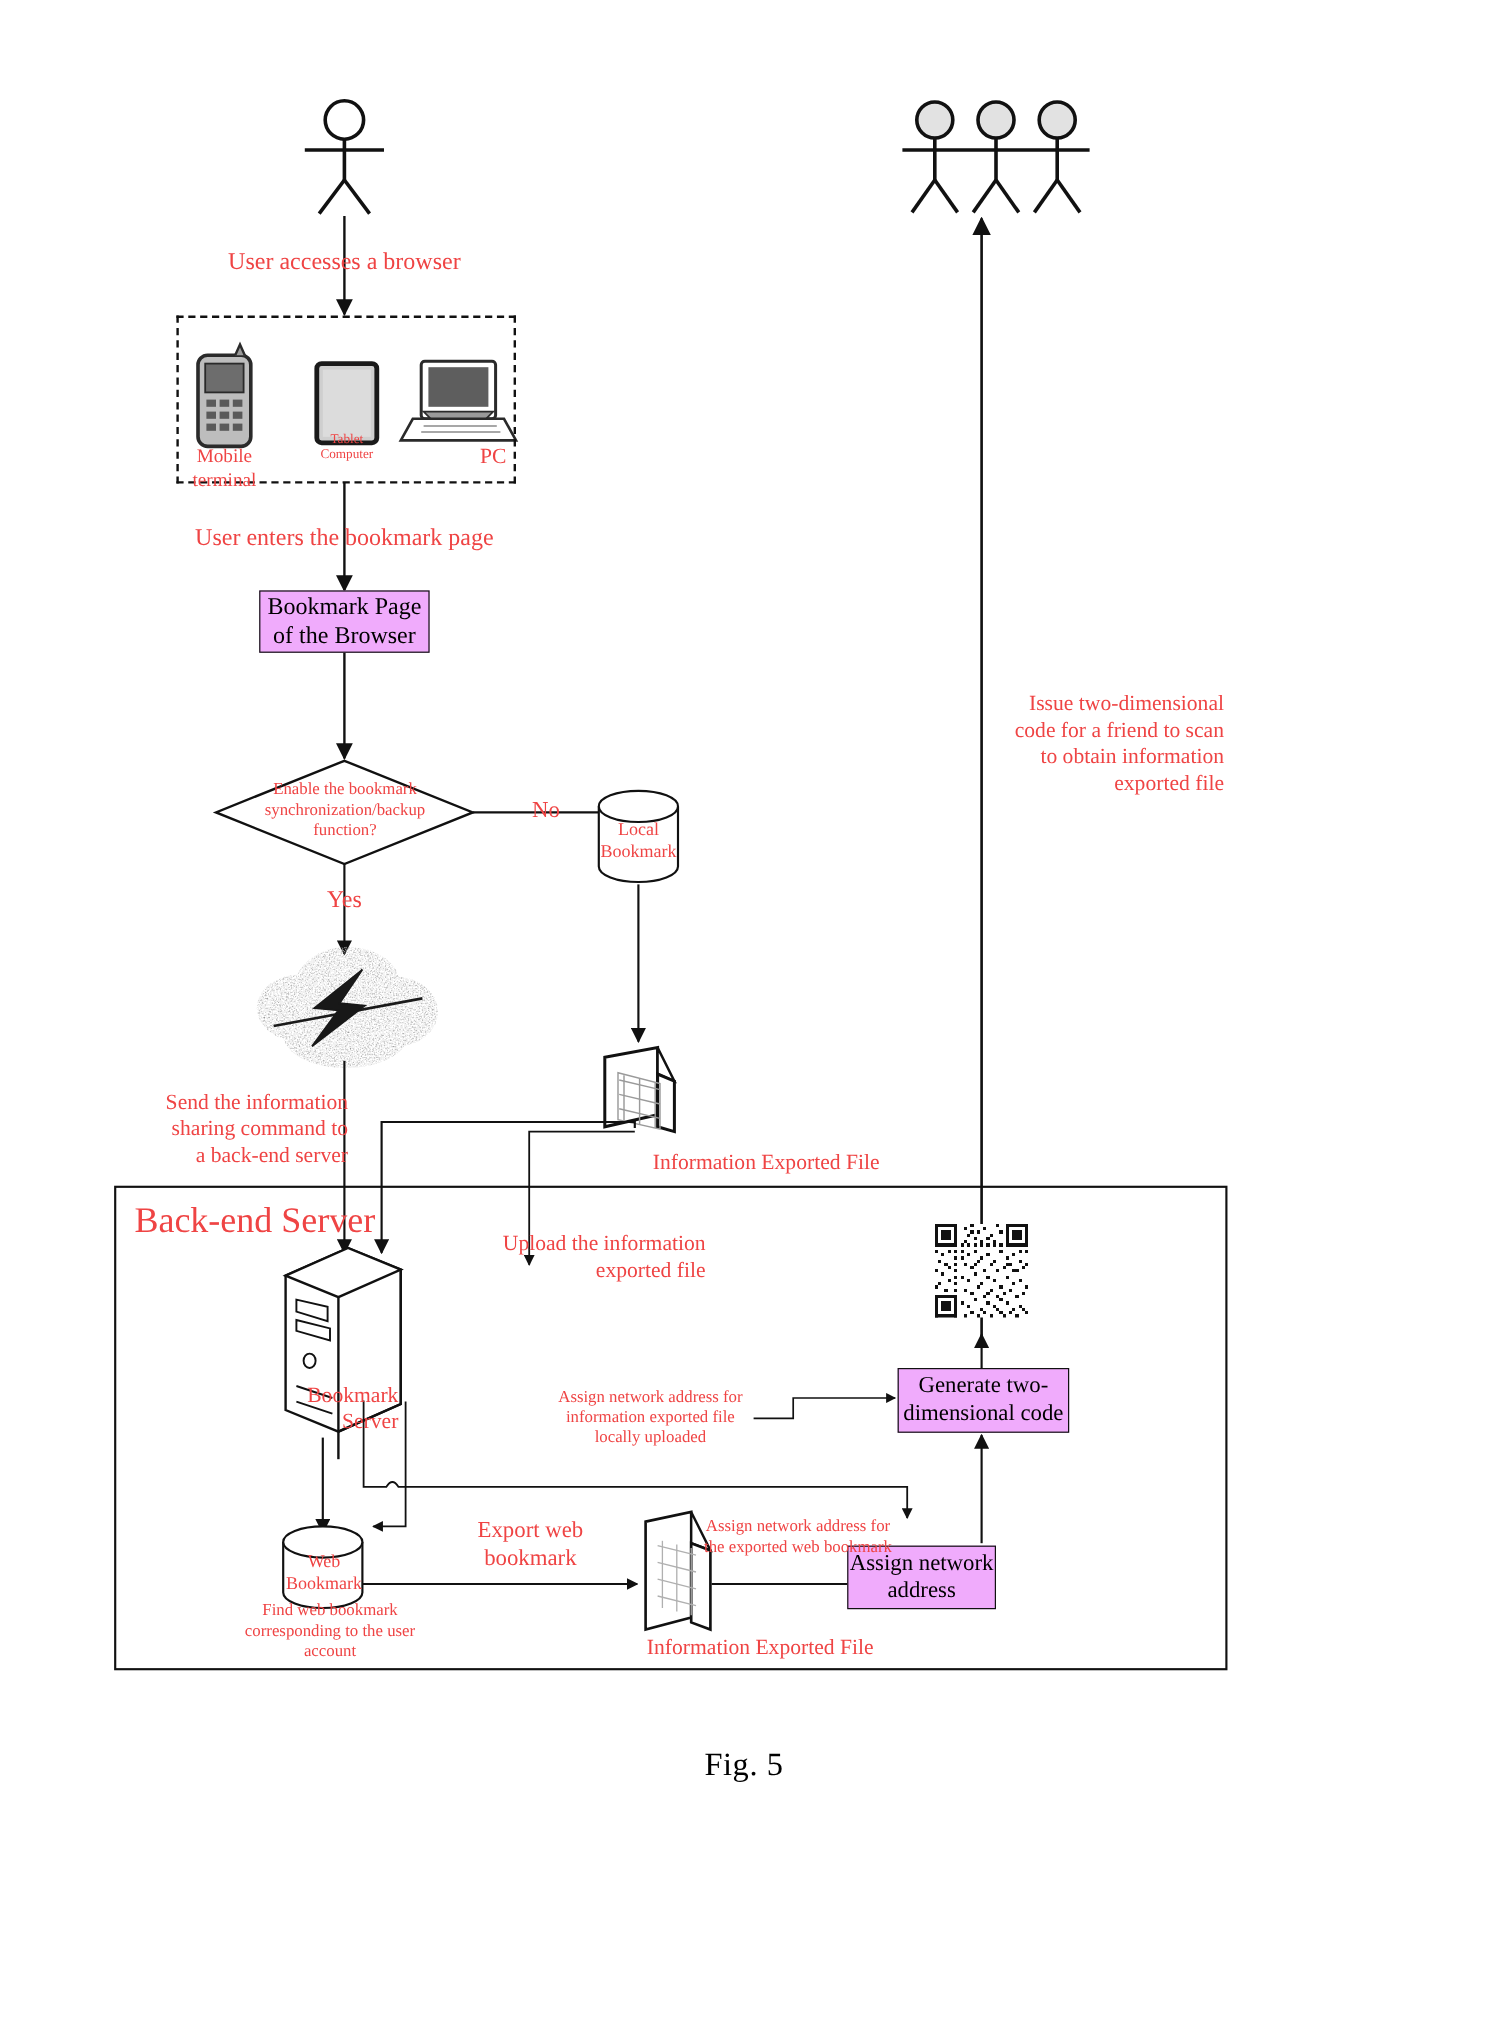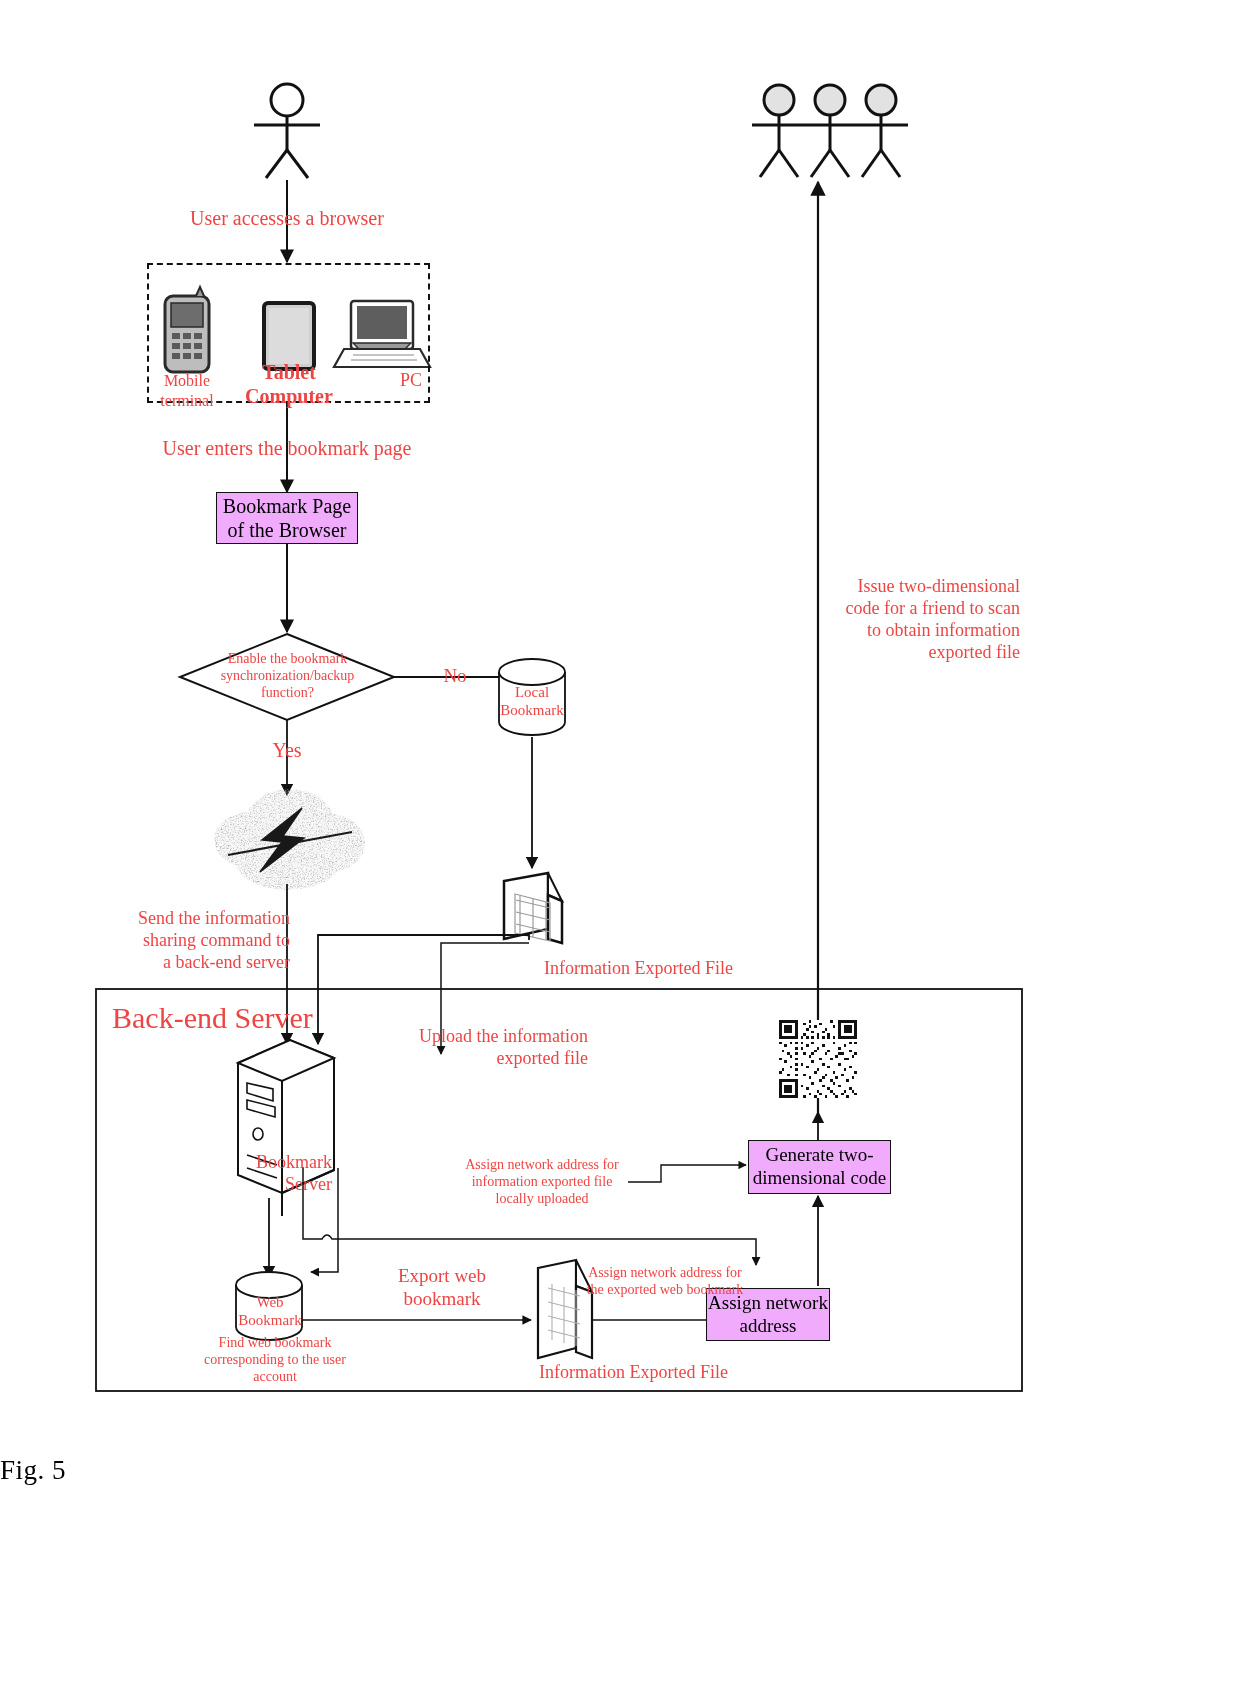--- a/index.html
+++ b/index.html
@@ -25,21 +25,21 @@
   .lbl {
     position: absolute;
     text-align: center;
     line-height: 1.22;
     color: #ef4444;
     white-space: pre-line;
   }
   .lbl-20 { font-size: 20px; }
   .lbl-19 { font-size: 19px; font-family: Liberation Serif, serif; }
   .lbl-18 { font-size: 18px; text-align: right; }
-  .lbl-17 { font-size: 20px; font-weight: bold; }
+  .lbl-17 { font-size: 11px; }
   .lbl-16 { font-size: 16px; }
   .lbl-15 { font-size: 15px; }
   .lbl-14 { font-size: 14px; }
   .lbl-22 { font-size: 30px; }
 
   .boxnode {
     position: absolute;
     border: 1.6px solid #111;
     background: #f0abfc;
     display: flex;
@@ -53,20 +53,21 @@
   .dashbox {
     position: absolute;
     border: 2.2px dashed #111;
     background: transparent;
     box-sizing: border-box;
   }
 
   .figcap {
     position: absolute;
     width: 100%;
+    text-align: center;
     font-size: 27px;
     letter-spacing: 0.5px;
     font-family: Liberation Serif, serif;
   }
 
   .qr { position: absolute; image-rendering: pixelated; }
 </style>
 </head>
 <body>
 

